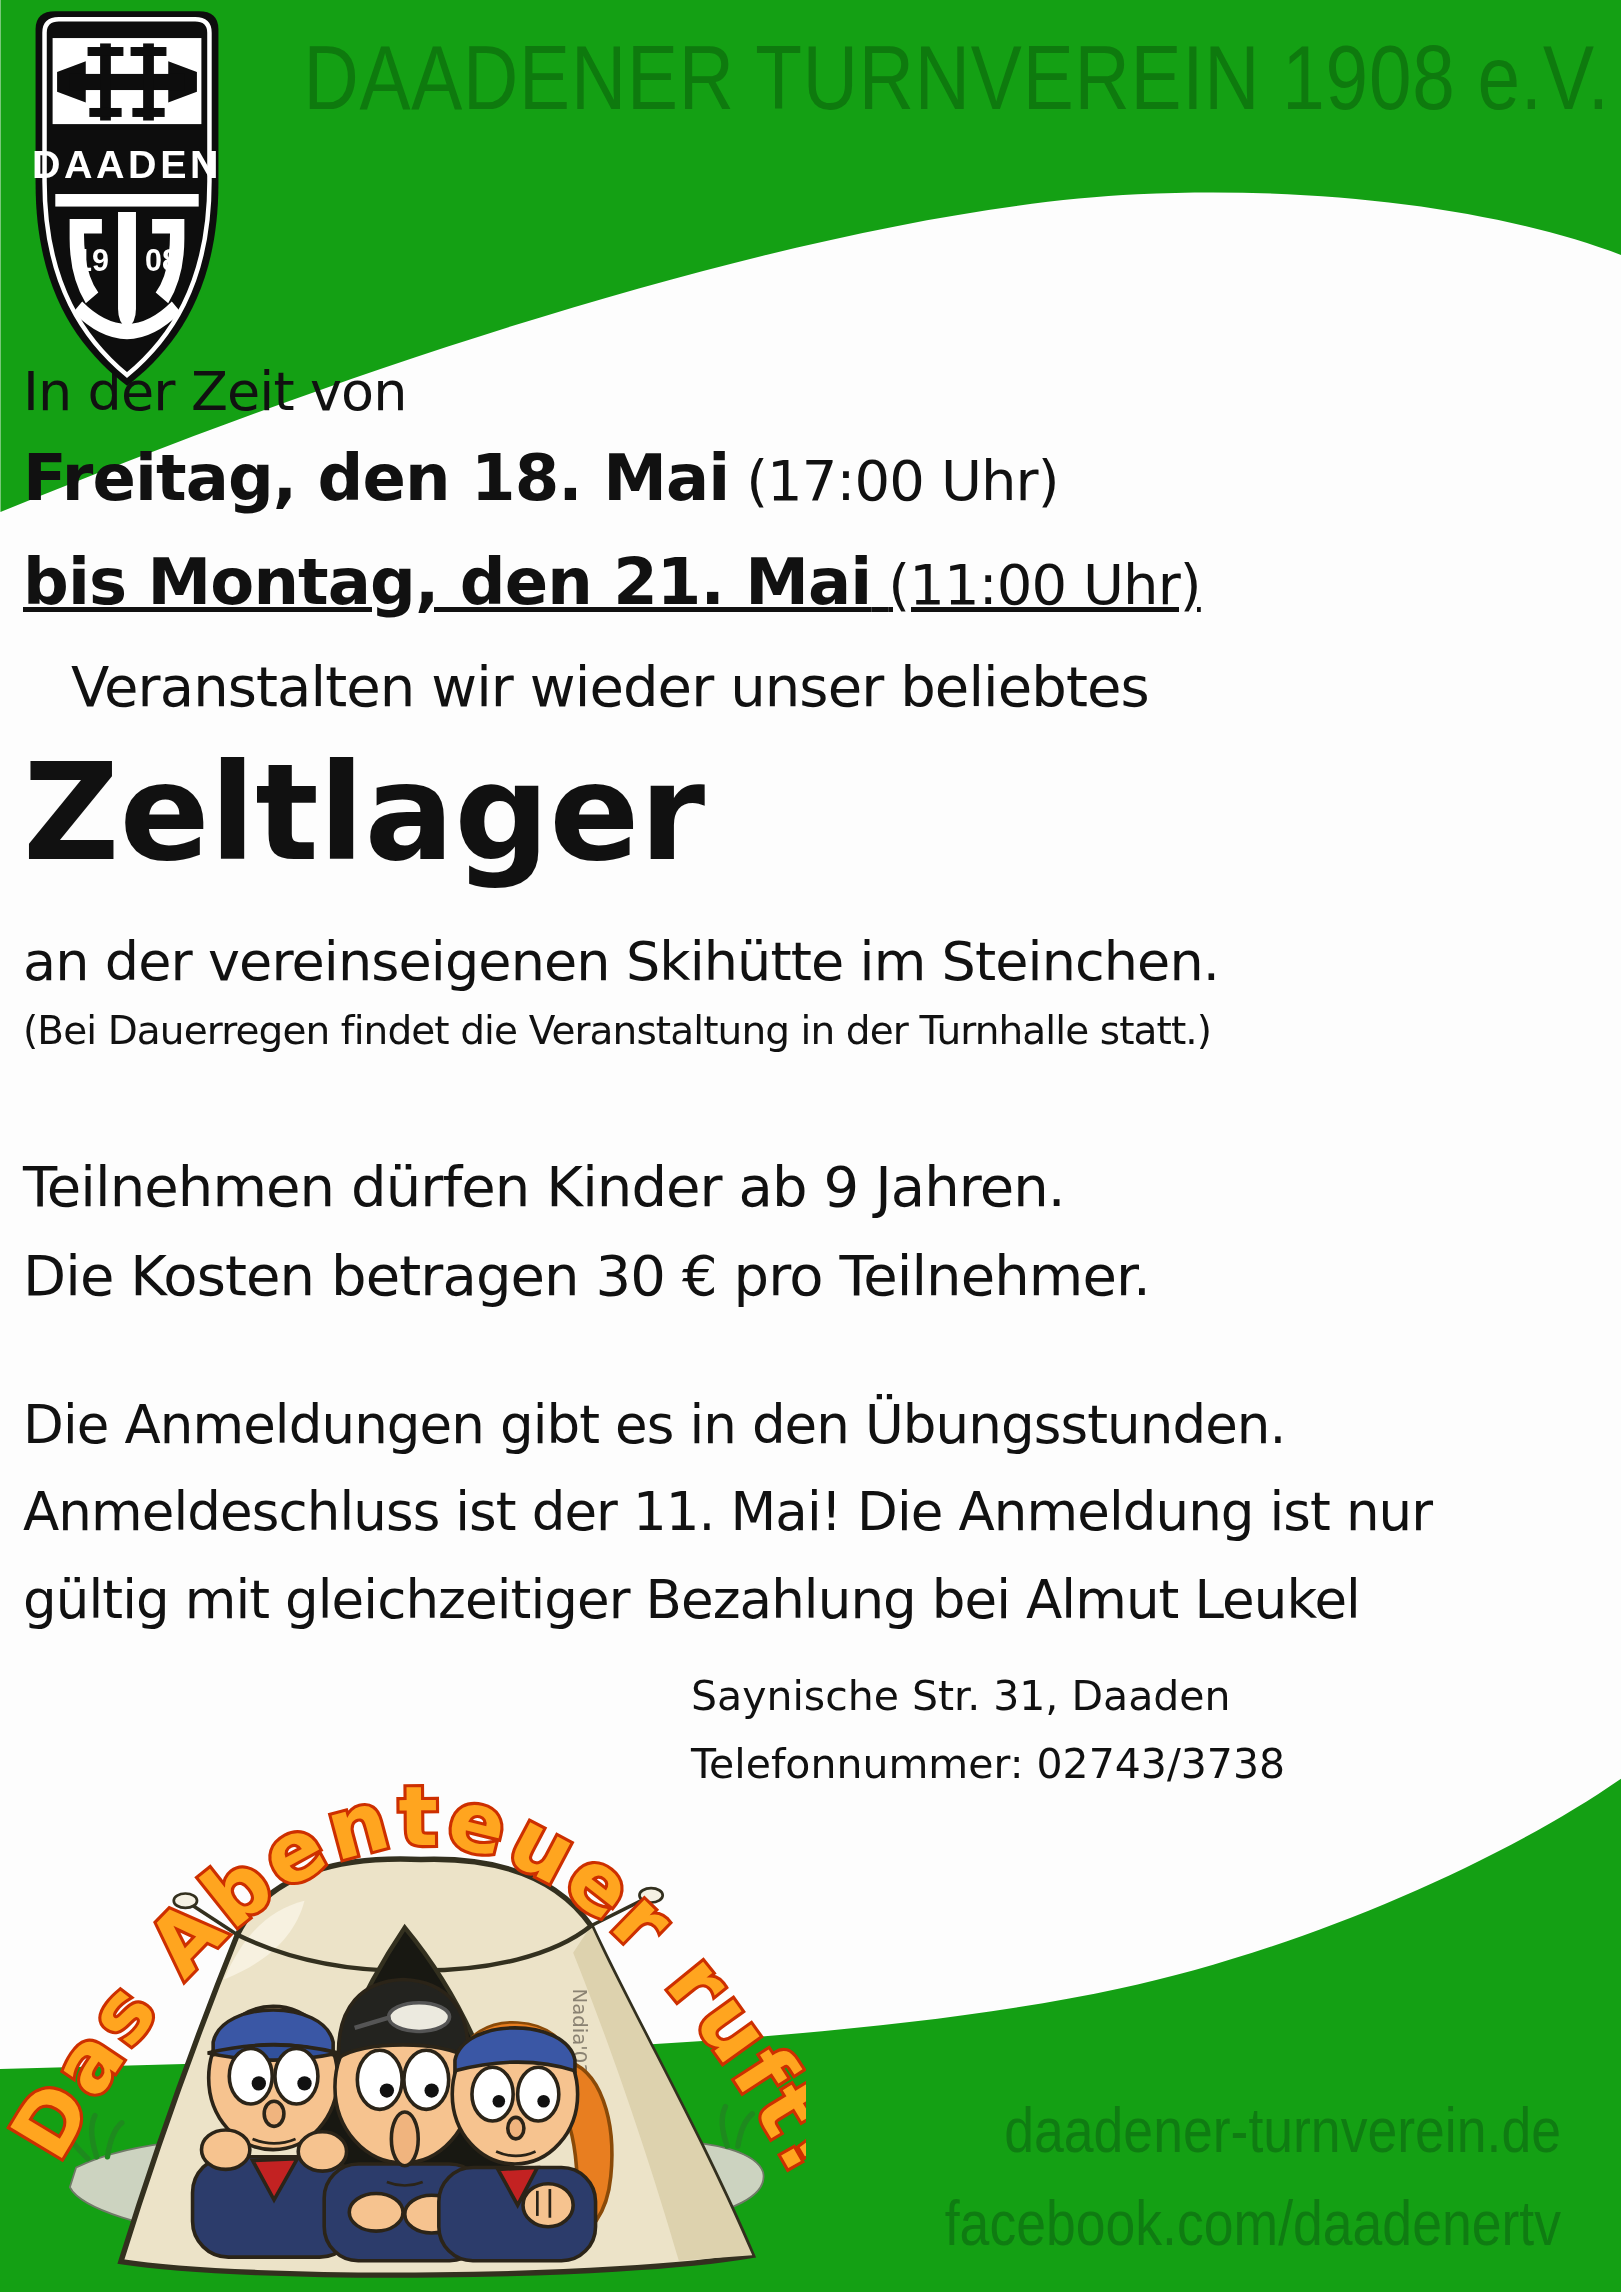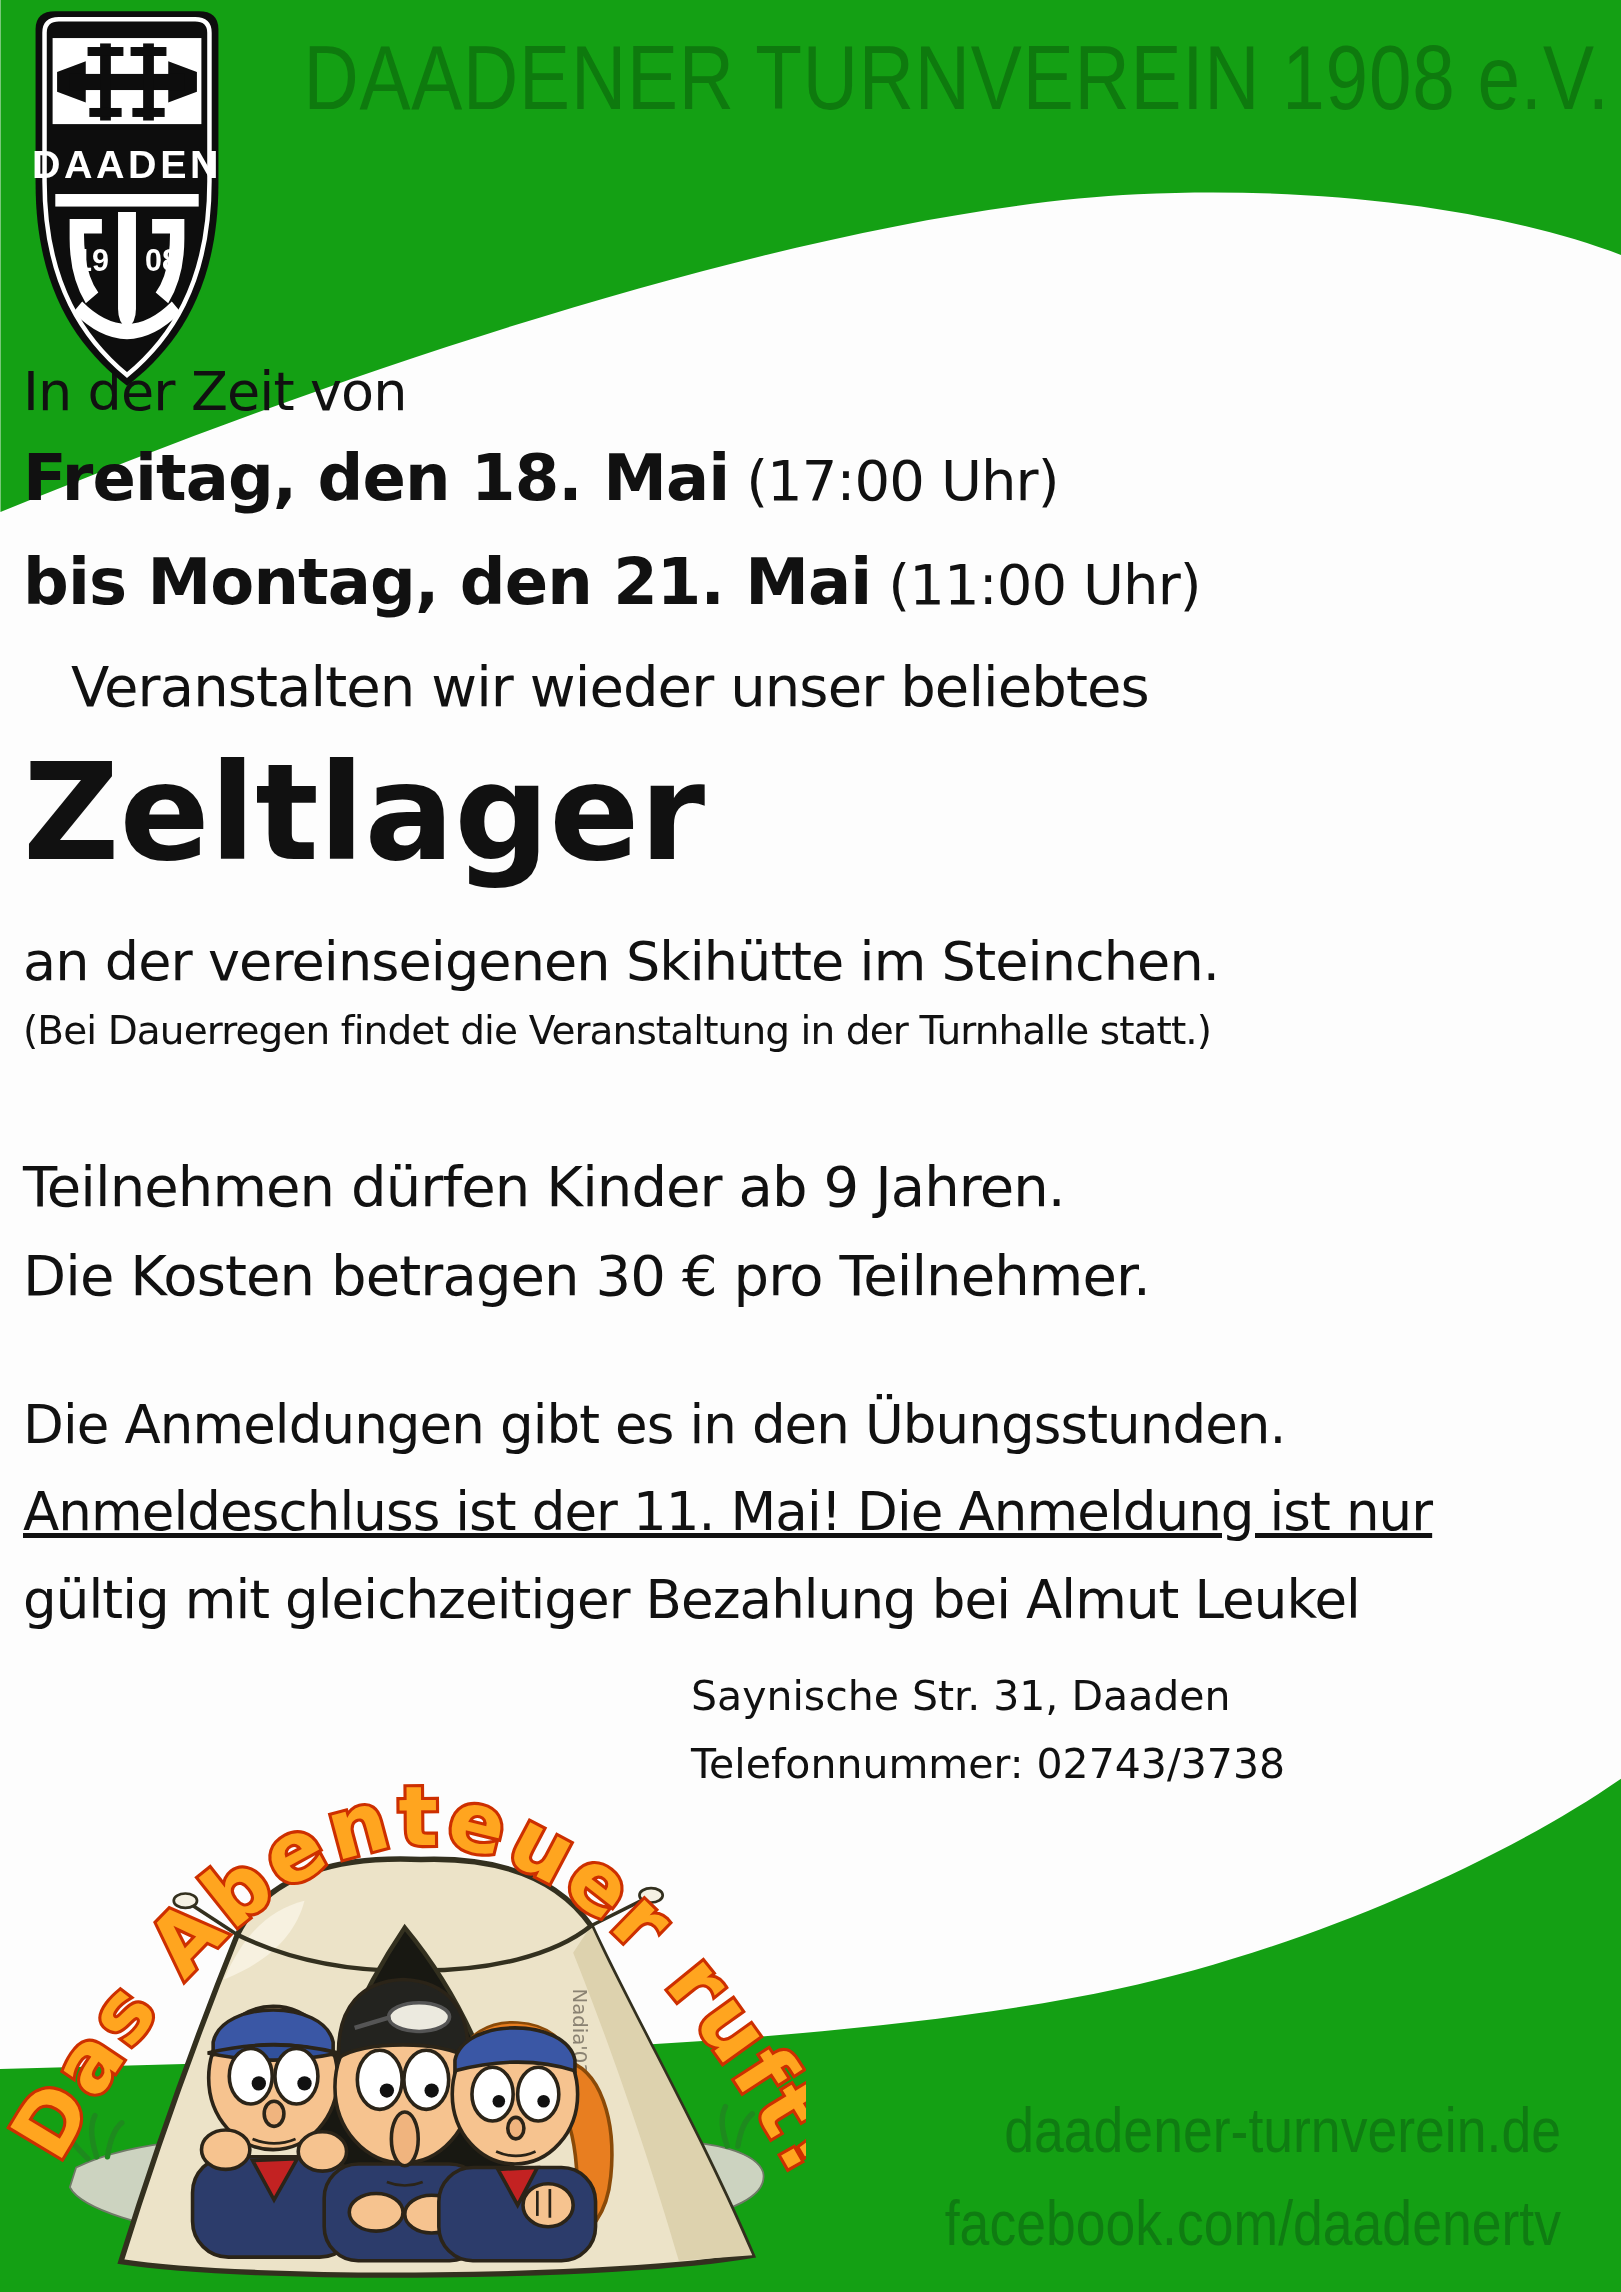--- a/index.html
+++ b/index.html
@@ -21,31 +21,31 @@
     transform:scaleX(0.85);transform-origin:100% 50%;
     white-space:nowrap;letter-spacing:0.9px;
   }
   .logo-svg{position:absolute;left:23px;top:3.6px;z-index:3;}
   .line{
     position:absolute;left:0;right:0;z-index:2;
     text-align:left;white-space:nowrap;letter-spacing:-0.9px;margin-left:23px;
   }
   .intro        {top:360px;  font-size:54px;}
   .date-line1   {top:441px;  font-size:56px;}
-  .date-line2   {top:545px;  font-size:56px;}
+  .date-line2   {top:545px;  font-size:56px;text-decoration:underline;}
   .date-bold    {font-weight:bold;font-size:64px;}
   .date-time    {font-weight:400;}
   .lead-in      {top:654px;  font-size:56px;padding-left:48px;}
   .event-title  {top:736px;  font-size:133px;font-weight:bold;letter-spacing:0;}
   .location     {top:930px; font-size:54px;}
   .rain-note    {top:1008px; font-size:39px;}
   .participants {top:1154px; font-size:56px;}
   .cost         {top:1243px; font-size:56px;}
   .reg1         {top:1394px; font-size:53px;}
-  .reg2         {top:1481px; font-size:53px;text-decoration:underline;}
+  .reg2         {top:1481px; font-size:53px;}
   .reg3         {top:1569px; font-size:53px;}
   .contact{
     position:absolute;left:691px;top:1662px;z-index:2;
     font-size:41px;line-height:68px;text-align:left;white-space:nowrap;
   }
   .footer-link{
     position:absolute;right:61px;z-index:5;
     font-family:"Liberation Sans",sans-serif;
     font-size:63px;color:#0f7c12;
     transform:scaleX(0.85);transform-origin:100% 50%;

